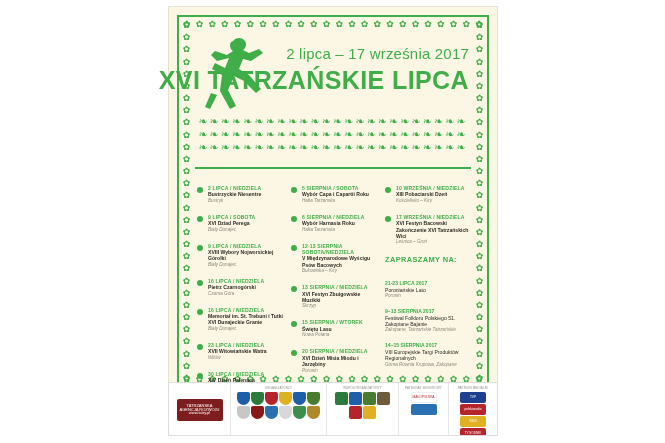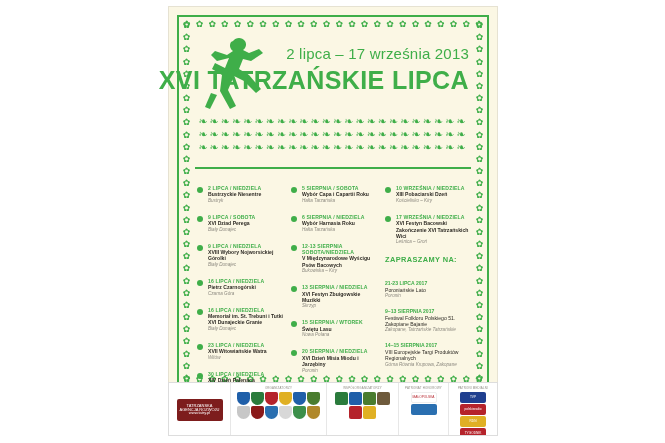--- a/index.html
+++ b/index.html
@@ -370,21 +370,21 @@
       </div>
 
       <div class="header">
         <svg class="goral" viewBox="0 0 72 78">
           <g fill="#3fae49">
             <path d="M30 6c3-4 9-4 12 0 2 3 1 7-2 9l6 3 10-4 4 4-12 8-8-2-4 10 10 6 12 14-5 4-12-12-10-5-6 14 8 16-6 3-10-18 2-16-10-6 3-6 10 5 4-10-12 3-6-6 4-4 12 4 6-4c-3-2-4-6-2-9z"></path>
             <path d="M8 58l-6 14 5 2 7-14z"></path>
           </g>
         </svg>
         <div class="head-text">
-          <div class="dates">2 lipca – 17 września 2013</div>
+          <div class="dates">2 lipca – 17 września 2017</div>
           <div class="main-title">XVI TATRZAŃSKIE LIPCA</div>
         </div>
       </div>
 
       <div class="band">❧❧❧❧❧❧❧❧❧❧❧❧❧❧❧❧❧❧❧❧❧❧❧❧❧❧❧❧❧❧❧❧❧❧❧❧❧❧❧❧❧❧❧❧❧❧❧❧❧❧❧❧❧❧❧❧❧❧❧❧❧❧❧❧❧❧❧❧❧❧❧❧❧❧❧❧❧❧❧❧❧❧❧❧❧❧❧❧❧❧❧❧</div>
       <div class="rule"></div>
 
       <div class="cols">
 
         <div class="col">

